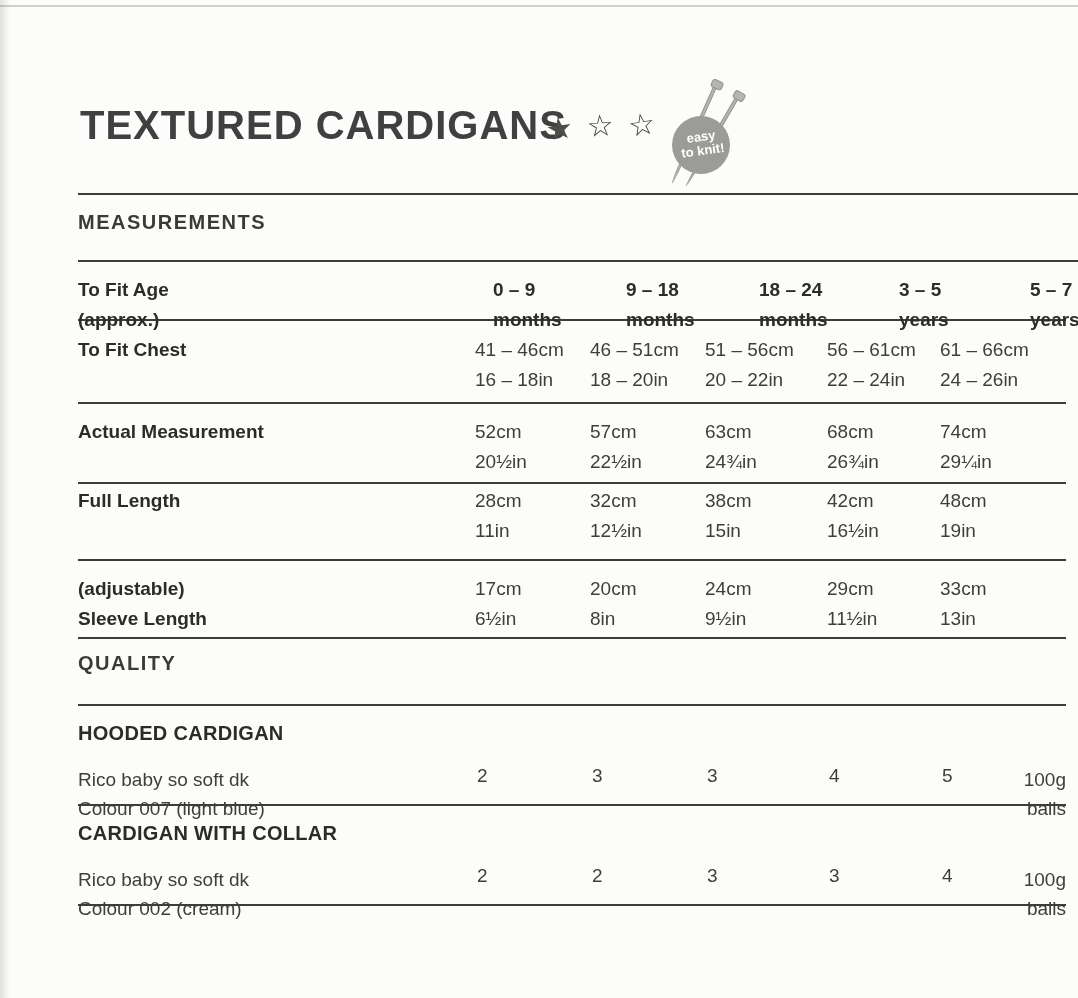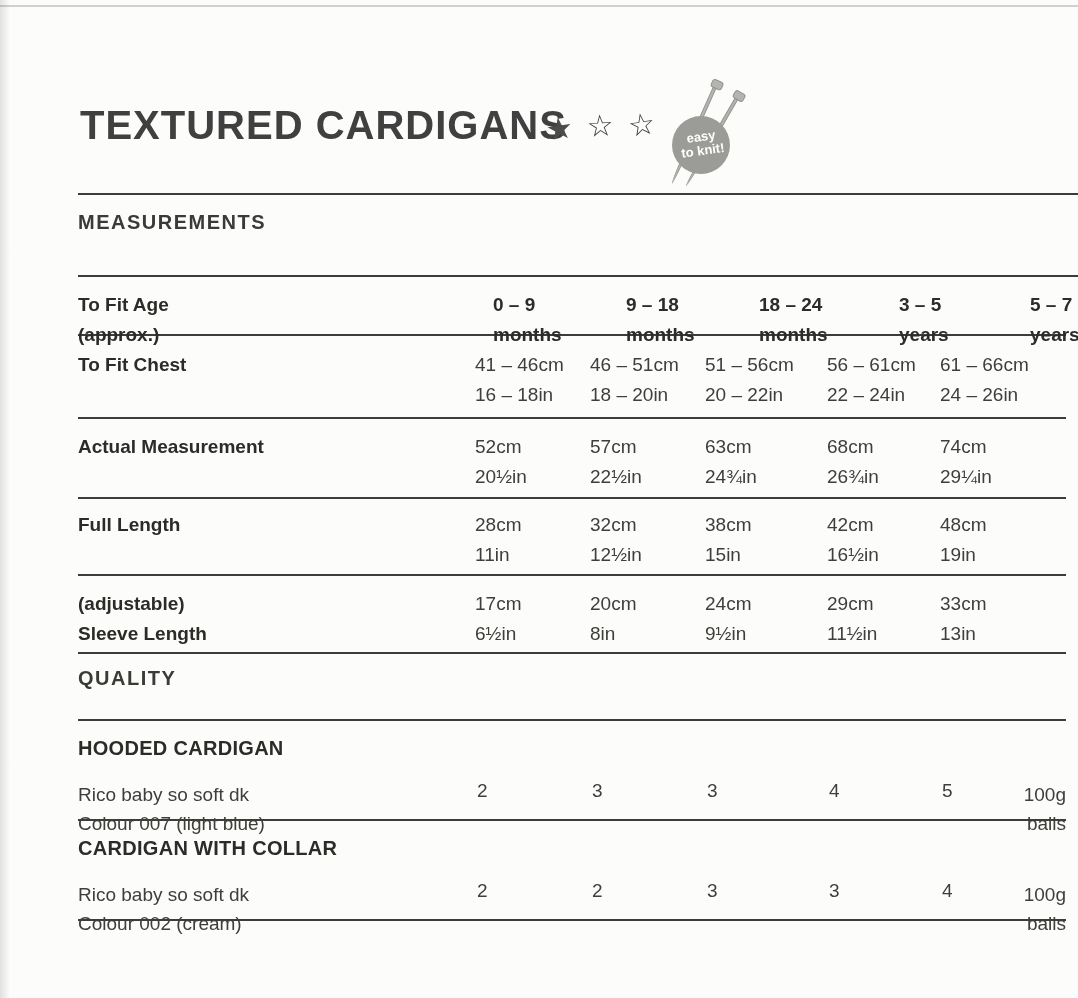--- a/index.html
+++ b/index.html
@@ -55,40 +55,40 @@
   .badge-text {
     width: 100%; padding-top: 14px; transform: rotate(-8deg);
     text-align: center; color: #ffffff; font-weight: bold;
     font-size: 13px; line-height: 14px;
   }
   .badge-text span { display: block; }
 
   
   .rule { margin: 0 12px 0 78px; border-top: 2px solid #3d3c39; }
   .rule.full { margin-right: 0; }
-  .sect-head { height: 80px; padding: 16px 12px 0 78px; }
+  .sect-head { height: 65px; padding: 16px 12px 0 78px; }
   .sect-head.quality { height: 65px; padding-top: 13px; }
   .sect-title {
     font-size: 20px; font-weight: bold; letter-spacing: 1.5px; color: #3a3a37;
   }
 
   
   .grid7 {
     display: grid;
     grid-template-columns: 397px 115px 115px 122px 113px 70px 1fr;
     margin: 0 12px 0 78px;
   }
   .trow { font-size: 19px; }
   .trow .l { line-height: 30px; white-space: nowrap; }
   .cell { white-space: nowrap; }
   .label { font-weight: bold; color: #2b2b28; }
   .age-row { height: 57px; padding-top: 13px; font-weight: bold; color: #2c2c2a; gap: 18px; }
   .row-chest  { height: 81px; padding-top: 14px; }
   .row-actual { height: 78px; padding-top: 13px; }
-  .row-full   { height: 75px; padding-top: 11px; }
+  .row-full   { height: 75px; padding-top: 2px; }
   .row-sleeve { height: 76px; padding-top: 13px; }
 
   
   .q-item { height: 98px; padding-top: 15px; font-size: 19px; }
   .q-name {
     margin-left: 78px; font-size: 20px; font-weight: bold;
     color: #2b2b28; line-height: 24px; letter-spacing: .3px;
   }
   .q-body { margin-top: 20px; }
   .q-body .l { line-height: 29px; white-space: nowrap; }

